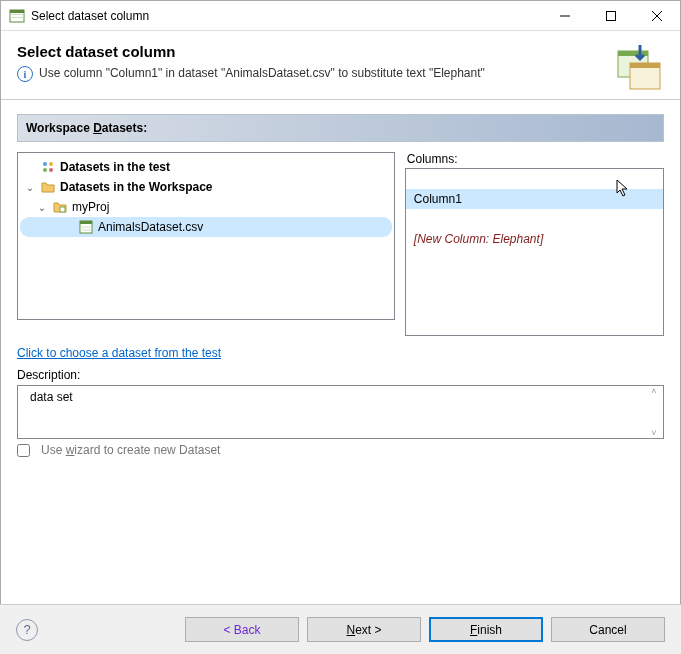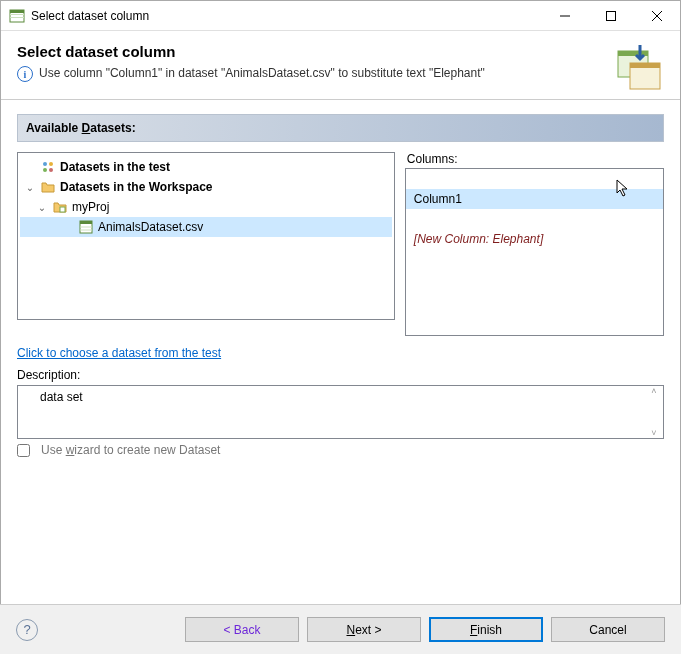--- a/index.html
+++ b/index.html
@@ -69,21 +69,21 @@
     }
     .tree-panel { flex: 1.45; }
     .list-col { flex: 1; display: flex; flex-direction: column; }
     .list-label { font-size: 12px; margin-bottom: 2px; padding-left: 2px; }
     .tree { padding: 4px 2px; }
     .tree-row {
       display: flex; align-items: center;
       padding: 2px 4px; gap: 4px;
       white-space: nowrap;
     }
-    .tree-row.selected { background: #cce8ff; }
+    .tree-row.selected { background: #cce8ff; border-radius: 9px; }
     .expander { width: 12px; text-align: center; color: #666; font-size: 10px; user-select: none; }
     .tree-icon { width: 16px; height: 16px; display: flex; align-items: center; justify-content: center; flex-shrink: 0; }
     .tree-label { font-size: 12px; }
     .bold { font-weight: 600; }
     .indent1 { padding-left: 16px; }
     .indent3 { padding-left: 58px; }
     .list-item {
       padding: 3px 8px; font-size: 12px; margin-top: 20px;
     }
     .list-item.selected { background: #cce8ff; }
@@ -92,21 +92,21 @@
       position: absolute;
       pointer-events: none;
     }
     .link-row { margin: 10px 0 8px 0; }
     .link { color: #0066cc; text-decoration: underline; font-size: 12px; cursor: pointer; }
     .desc-label { font-size: 12px; margin-bottom: 3px; }
     .desc-box {
       border: 1px solid #828790;
       background: #fff;
       height: 54px;
-      padding: 4px 22px;
+      padding: 4px 12px;
       font-size: 12px;
       position: relative;
     }
     .scroll-arrows {
       position: absolute; right: 2px; top: 0; bottom: 0;
       display: flex; flex-direction: column; justify-content: space-between;
       width: 14px; color: #999;
     }
     .scroll-arrows span { font-size: 9px; text-align: center; }
     .checkbox-row { display: flex; align-items: center; gap: 11px; margin-top: 4px; color: #777; }
@@ -186,21 +186,21 @@
       <rect x="14" y="20" width="30" height="26" fill="#f7f2da" stroke="#c9a14a" stroke-width="1"></rect>
       <rect x="14" y="20" width="30" height="5" fill="#c9a14a"></rect>
       <path d="M24 2 L24 16 M20 12 L24 16 L28 12" fill="none" stroke="#2b5fa4" stroke-width="3"></path>
     </svg>
   </div>
 </div>
 <div class="divider"></div>
 
 <div class="content">
   <div class="section-header">
-    <span>Available </span><u>D</u><span>atasets:</span>
+    <span>Workspace </span><u>D</u><span>atasets:</span>
   </div>
 
   <div class="columns">
 
     <div class="tree-panel">
       <div class="tree">
         <div class="tree-row">
           <span class="expander"></span>
           <span class="tree-icon">
             <svg width="14" height="14" viewBox="0 0 14 14">

